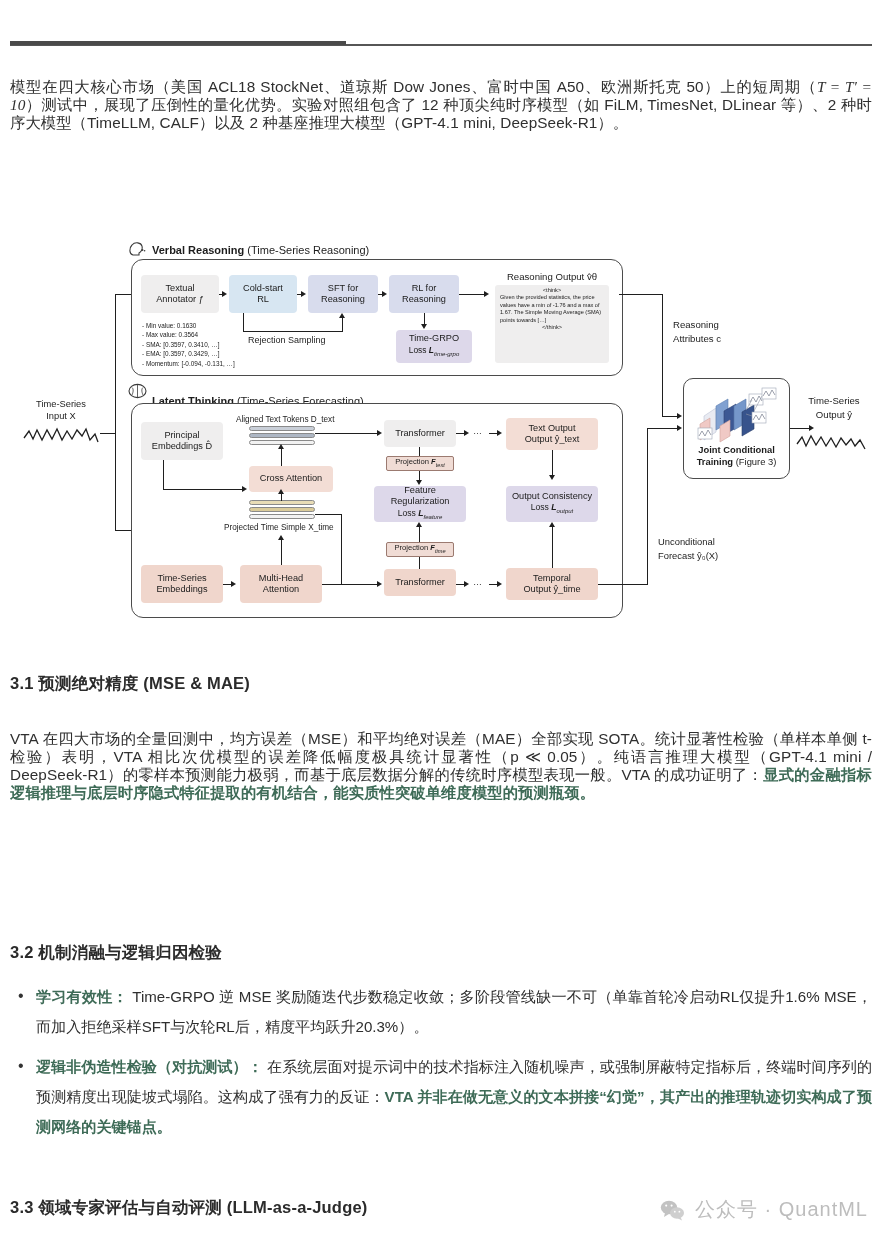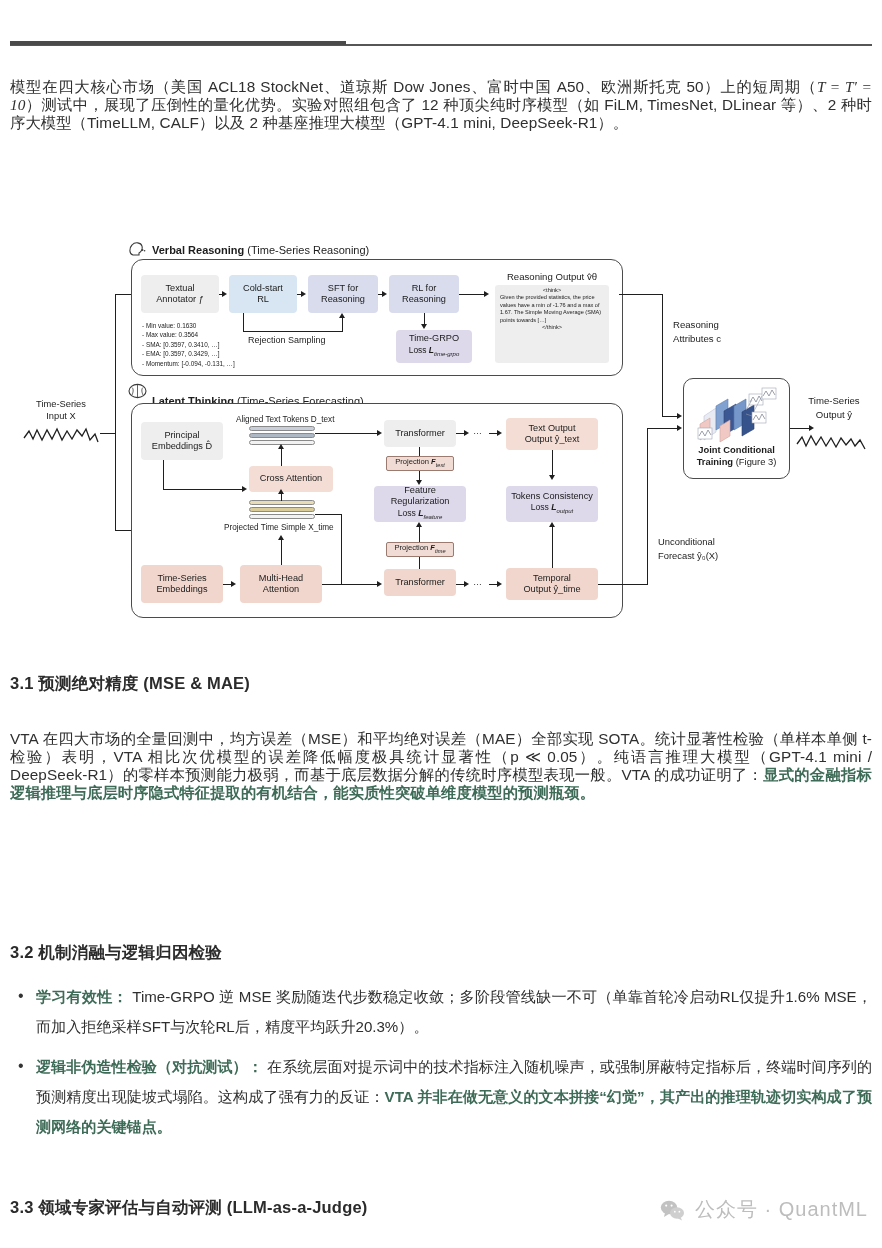--- a/index.html
+++ b/index.html
@@ -427,21 +427,21 @@
     <div class="dots" style="left:473px; top:345px;">…</div>
     <div class="ln h" style="left:489px; top:352px; width:9px;"></div>
     <div class="arrow r" style="left:497px; top:349px;"></div>
 
     <div class="node pinkd" style="left:506px; top:336px; width:92px; height:32px;">
       <div>Temporal</div>
       <div>Output ŷ_time</div>
     </div>
 
     <div class="node lav2" style="left:506px; top:254px; width:92px; height:36px;">
-      <div>Tokens Consistency</div>
+      <div>Output Consistency</div>
       <div style="font-size:8.6px;">Loss <i><b>L</b></i><sub style="font-size:6px;"><i>output</i></sub></div>
     </div>
     <div class="ln v" style="left:552px; top:218px; height:26px;"></div>
     <div class="arrow d" style="left:549px; top:243px;"></div>
     <div class="ln v" style="left:552px; top:295px; height:41px;"></div>
     <div class="arrow u" style="left:549px; top:290px;"></div>
 
     <div class="ln h" style="left:598px; top:352px; width:50px;"></div>
     <div class="ln v" style="left:647px; top:196px; height:157px;"></div>
     <div class="ln h" style="left:647px; top:196px; width:31px;"></div>

